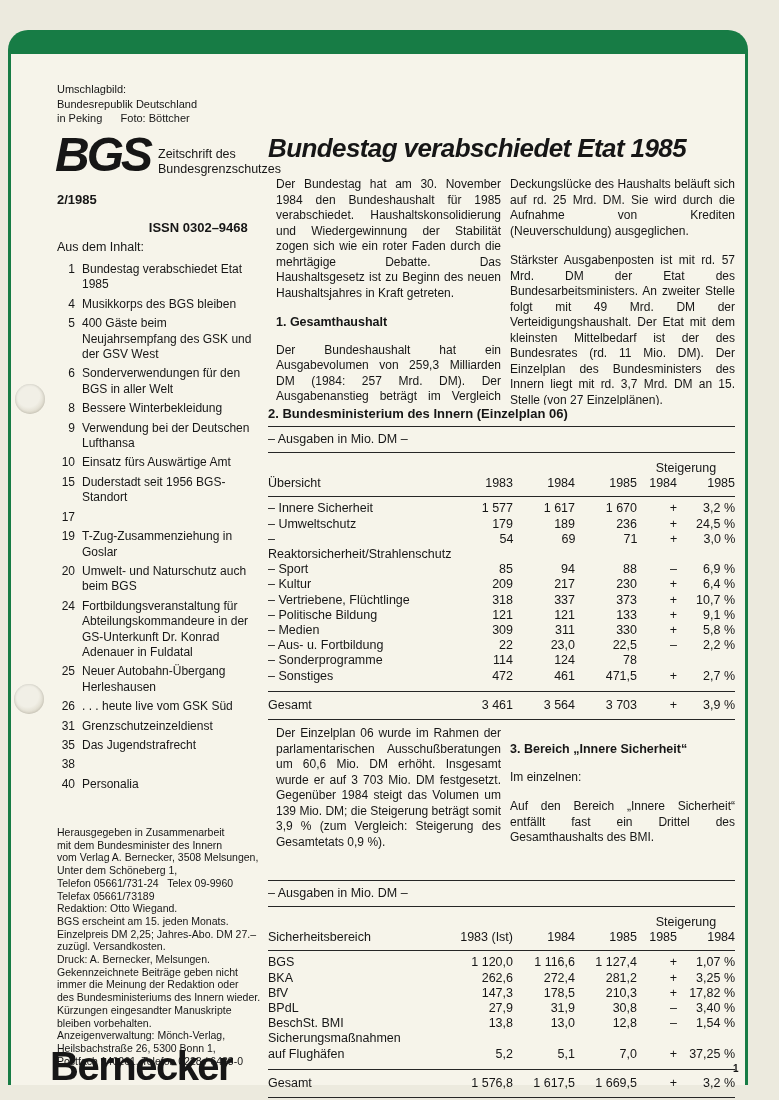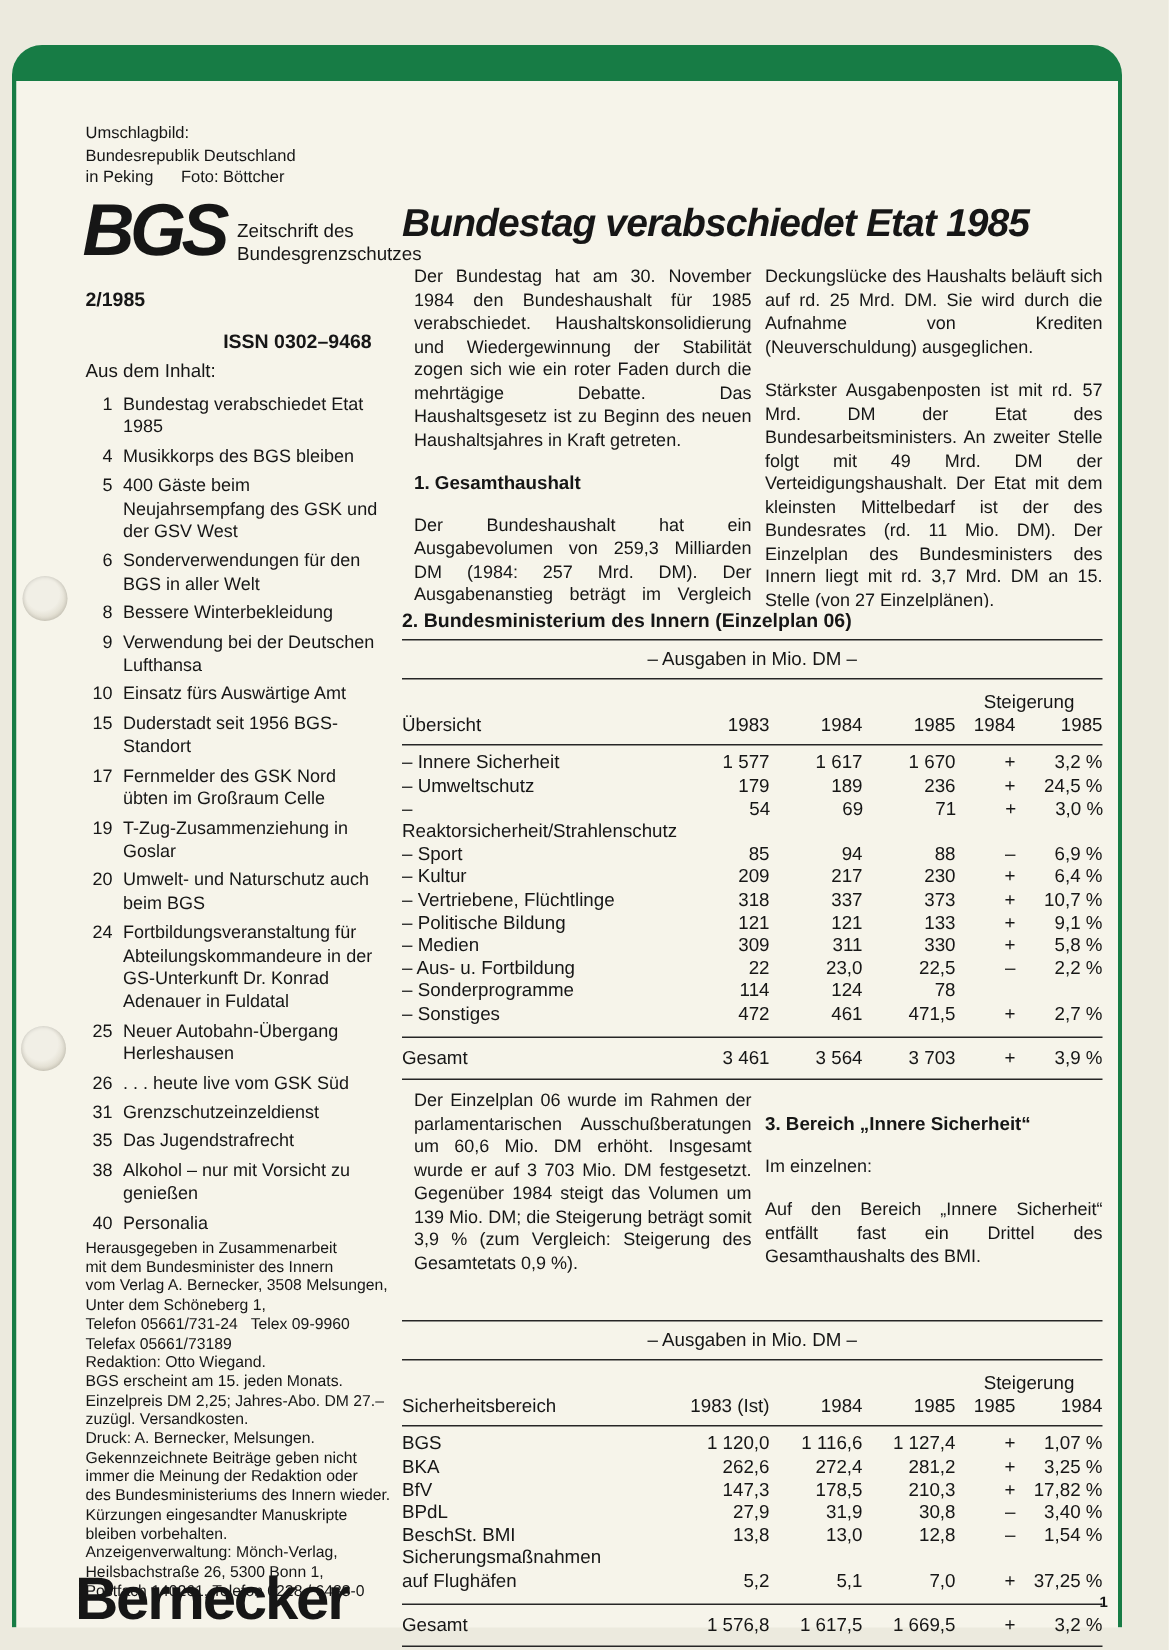--- a/index.html
+++ b/index.html
@@ -44,21 +44,21 @@
   .twocol{position:absolute;left:272px;width:467px;display:flex;gap:9px;overflow:hidden;justify-content:center;}
   .col{width:225px;flex:0 0 225px;font-size:12px;line-height:15.5px;text-align:justify;}
   .col p{margin:0 0 14px 0;}
   .col h3{margin:2px 0 12px 0;font-size:12.5px;}
   .intro{top:177px;height:228px;}
   .midblock{top:726px;height:152px;}
   .sec-heading{position:absolute;left:268px;top:406px;font-size:13px;font-weight:bold;}
   
   .tbl{position:absolute;left:268px;width:467px;}
   .rule{border-top:1.5px solid #262626;}
-  .tbl-caption{text-align:center;font-size:12.5px;padding:5px 0 6px 0;}
+  .tbl-caption{text-align:left;font-size:12.5px;padding:5px 0 6px 0;}
   .tr{display:flex;align-items:baseline;font-size:12.5px;line-height:15.2px;}
   .c0{flex:1;text-align:left;}
   .c1,.c2,.c3{width:62px;flex:0 0 62px;text-align:right;white-space:pre;}
   .c4{width:40px;flex:0 0 40px;text-align:right;}
   .c5{width:58px;flex:0 0 58px;text-align:right;white-space:pre;}
   .steig-line{margin-top:8px;}
   .steig{width:98px;flex:0 0 98px;text-align:center;}
   .thead{margin-bottom:5px;}
   .tbody{padding:4px 0 7px 0;}
   .total-row{padding:6px 0;}
@@ -113,21 +113,20 @@
   <div class="toc-item">
       <span class="toc-num">10</span>
       <span class="toc-text">Einsatz fürs Auswärtige Amt</span>
     </div>
   <div class="toc-item">
       <span class="toc-num">15</span>
       <span class="toc-text">Duderstadt seit 1956 BGS-Standort</span>
     </div>
   <div class="toc-item">
       <span class="toc-num">17</span>
-      <span class="toc-text">Fernmelder des GSK Nord übten im Großraum Celle</span>
     </div>
   <div class="toc-item">
       <span class="toc-num">19</span>
       <span class="toc-text">T-Zug-Zusammenziehung in Goslar</span>
     </div>
   <div class="toc-item">
       <span class="toc-num">20</span>
       <span class="toc-text">Umwelt- und Naturschutz auch beim BGS</span>
     </div>
   <div class="toc-item">
@@ -145,21 +144,20 @@
   <div class="toc-item">
       <span class="toc-num">31</span>
       <span class="toc-text">Grenzschutzeinzeldienst</span>
     </div>
   <div class="toc-item">
       <span class="toc-num">35</span>
       <span class="toc-text">Das Jugendstrafrecht</span>
     </div>
   <div class="toc-item">
       <span class="toc-num">38</span>
-      <span class="toc-text">Alkohol – nur mit Vorsicht zu genießen</span>
     </div>
   <div class="toc-item">
       <span class="toc-num">40</span>
       <span class="toc-text">Personalia</span>
     </div>
 </div>
 
 <div class="hole-punch" style="left:15px;top:384px;"></div>
 <div class="hole-punch" style="left:14px;top:684px;"></div>
 

